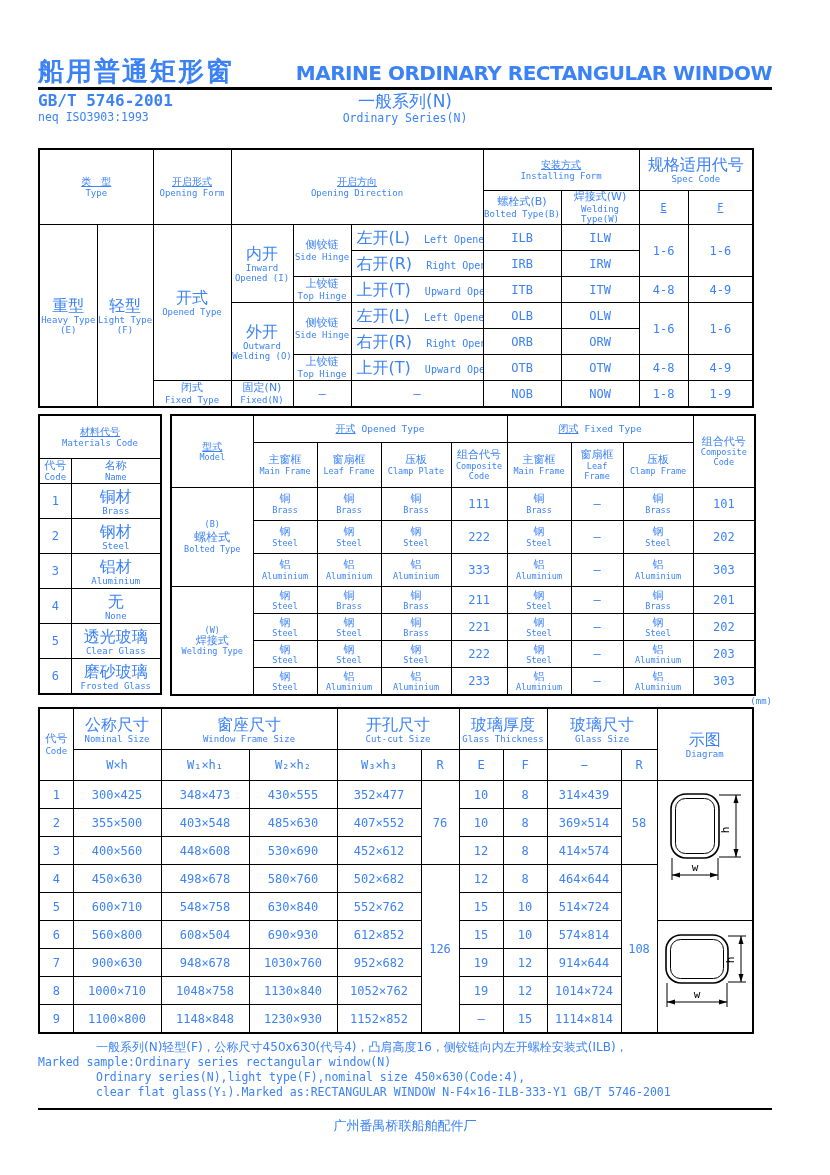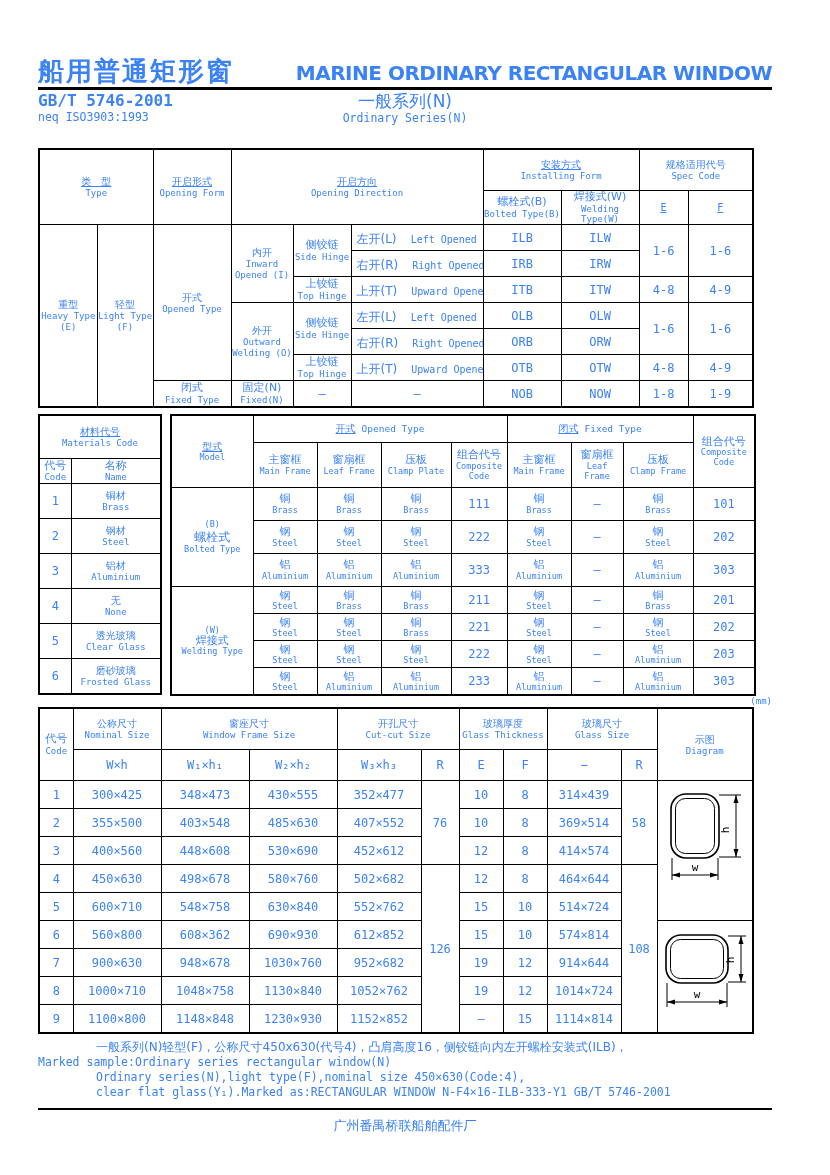--- a/index.html
+++ b/index.html
@@ -21,33 +21,33 @@
   .std-no{font-size:16px;font-weight:bold;line-height:1.15;}
   .std-neq,.std-rep{font-size:11.5px;line-height:1.25;}
   .series{position:absolute;left:50%;top:0;transform:translateX(-50%);text-align:center;}
   .series-zh{font-size:17px;line-height:1.1;}
   .series-en{font-size:11.5px;line-height:1.3;}
 
   
   table{border-collapse:collapse;table-layout:fixed;}
   td{border:1px solid #000;text-align:center;vertical-align:middle;padding:0;overflow:hidden;}
   table.frame{border:2px solid #000;}
-  .zh{display:block;font-size:10px;line-height:1.2;}
+  .zh{display:block;font-size:16px;line-height:1.2;}
   .zhs{display:block;font-size:11px;line-height:1.15;}
   .en{display:block;font-family:"DejaVu Sans Mono","Liberation Mono",monospace;font-size:9px;line-height:1.15;}
   .val{font-family:"DejaVu Sans Mono","Liberation Mono",monospace;font-size:12px;}
   .big{font-size:10px;text-decoration:underline;}
 
   
   .t1{width:714px;margin-top:4px;}
   .t1 tr.hr1 td{height:40px;}
   .t1 tr.hr2 td{height:24px;}
   .t1 tr.br td{height:25px;}
   .t1 td.dir{text-align:left;padding-left:5px;white-space:nowrap;}
-  .t1 td.dir .zh{display:inline;font-size:12px;}
+  .t1 td.dir .zh{display:inline;font-size:16px;}
   .t1 td.dir .en{display:inline;font-size:10px;margin-left:9px;}
 
   
   .sec2{display:flex;gap:8px;margin-top:6px;align-items:flex-start;}
   .tm{width:122px;}
   .tm tr.hr1 td{height:42px;}
   .tm tr.hr2 td{height:24px;}
   .tm tr.br td{height:34px;}
   .t2{width:584px;}
   .t2 tr.hr1 td{height:26px;}
@@ -716,21 +716,21 @@
       <td class="val">548×758</td>
       <td class="val">630×840</td>
       <td class="val">552×762</td>
       <td class="val">15</td>
       <td class="val">10</td>
       <td class="val">514×724</td>
     </tr>
     <tr class="br">
       <td class="val">6</td>
       <td class="val">560×800</td>
-      <td class="val">608×362</td>
+      <td class="val">608×504</td>
       <td class="val">690×930</td>
       <td class="val">612×852</td>
       <td class="val">15</td>
       <td class="val">10</td>
       <td class="val">574×814</td>
       <td class="diacell" rowspan="4">
         <svg width="90" height="100" viewBox="0 0 90 100">
           <rect x="6" y="10" width="62" height="48" rx="15" fill="none" stroke="#000" stroke-width="1.6"></rect>
           <rect x="10.5" y="14.5" width="53" height="39" rx="10" fill="none" stroke="#000" stroke-width="1"></rect>
           <line x1="68" y1="11" x2="86" y2="11" stroke="#000" stroke-width="1"></line>

